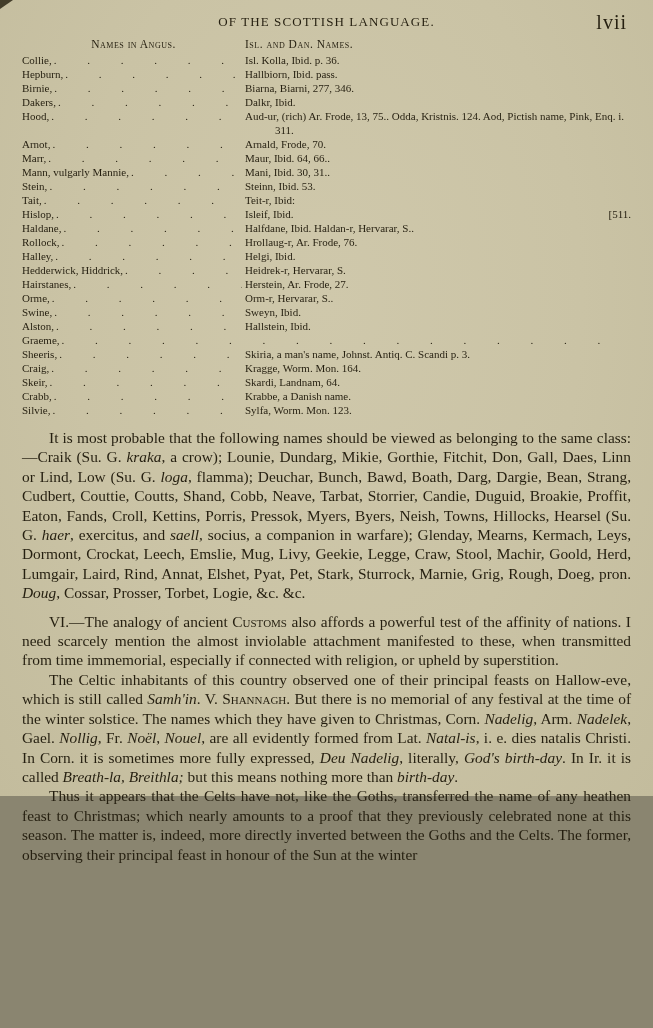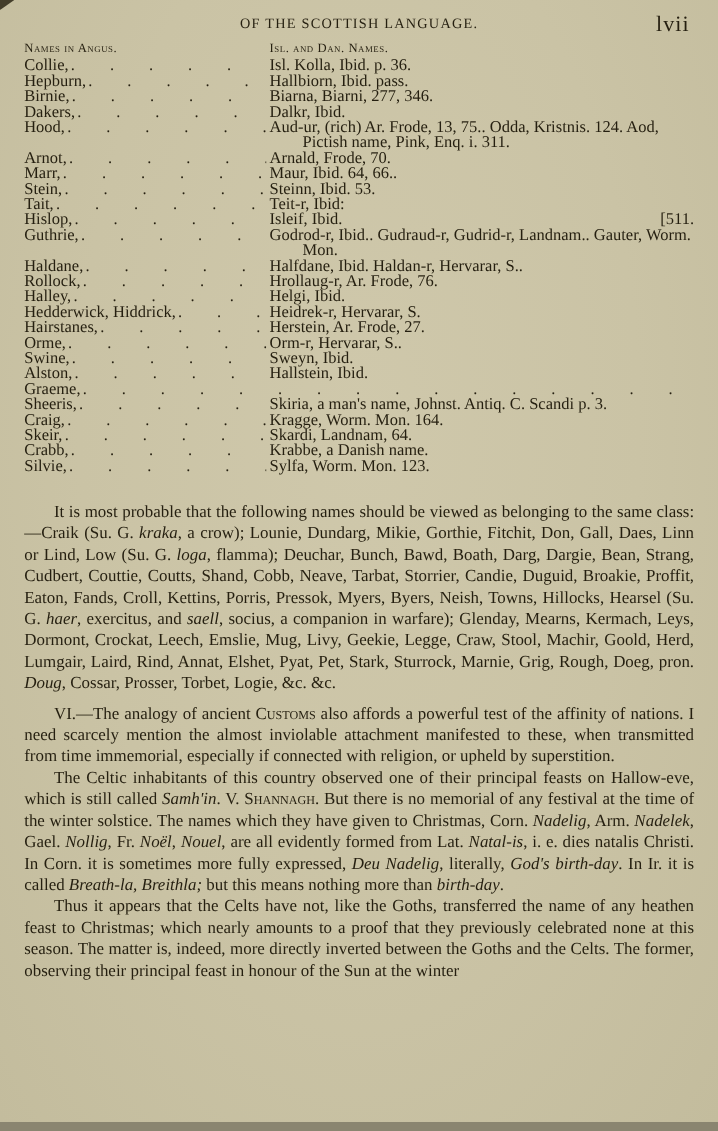--- a/index.html
+++ b/index.html
@@ -5,48 +5,48 @@
   * { margin:0; padding:0; box-sizing:border-box; }
   html { background:#8a8570; }
   body {
     width:653px; height:1028px; margin:0 auto;
     font-family:"Liberation Serif","DejaVu Serif",serif;
     color:#251f10;
     overflow:hidden;
   }
   .page {
     position:relative;
-    width:653px; height:1020px;
+    width:653px; height:796px;
     padding:12px 22px 0 22px;
     background:radial-gradient(ellipse at 50% 38%, #cfc8ab 0%, #cac3a5 55%, #c3bc9d 100%);
   }
   .corner-mark {
     position:absolute; top:0; left:0; width:13px; height:9px;
     background:#433d2a;
     clip-path:polygon(0 0, 100% 0, 0 100%);
   }
   
   .running-head { position:relative; height:26px; text-align:center; }
   .rh-title { font-size:13px; letter-spacing:1.1px; }
   .rh-folio { position:absolute; right:4px; top:-1px; font-size:20px; letter-spacing:1px; }
   
   .col-heads { display:flex; font-size:11.5px; margin-bottom:3px; }
   .col-head { font-variant:small-caps; letter-spacing:0.5px; }
-  .col-head.left { flex:0 0 223px; text-align:left; }
+  .col-head.left { flex:0 0 223px; text-align:center; }
   .col-head.right { flex:1; text-align:left; padding-right:88px; }
   
-  .name-list { font-size:15px; line-height:14px; }
+  .name-list { font-size:11px; line-height:14px; }
   .row { display:flex; align-items:baseline; position:relative; }
   .angus { white-space:pre; flex:0 1 auto; }
   .leader { flex:1 1 auto; overflow:hidden; white-space:nowrap; min-width:6px; margin:0 3px 0 2px; }
   .leader::after { content:". . . . . . . . . . . . . . . . . ."; word-spacing:26px; letter-spacing:1px; }
   .isl { flex:0 0 386px; padding-left:30px; text-indent:-30px; }
   .margin-note { position:absolute; right:0; top:0; display:none; }
   
-  .body-text { margin-top:25px; font-size:15.4px; line-height:19.4px; text-align:justify; }
+  .body-text { margin-top:11px; font-size:15.4px; line-height:19.4px; text-align:justify; }
   .para { text-indent:27px; }
   .para.space-after { margin-bottom:9px; }
   .sc { font-variant:small-caps; }
 </style>
 </head>
 <body>
 
 <div class="page">
   <div class="corner-mark"></div>
 
@@ -103,20 +103,26 @@
 
   </div>
 
   <div class="row">
     <span class="angus">Marr,</span>
     <span class="leader"></span>
     <span class="isl">Maur, Ibid. 64, 66..</span>
 
   </div>
 
+  <div class="row">
+    <span class="angus">Mann, vulgarly Mannie,</span>
+    <span class="leader"></span>
+    <span class="isl">Mani, Ibid. 30, 31..</span>
+
+  </div>
 
   <div class="row">
     <span class="angus">Stein,</span>
     <span class="leader"></span>
     <span class="isl">Steinn, Ibid. 53.</span>
 
   </div>
 
   <div class="row">
     <span class="angus">Tait,</span>
@@ -125,26 +131,20 @@
 
   </div>
 
   <div class="row">
     <span class="angus">Hislop,</span>
     <span class="leader"></span>
     <span class="isl">Isleif, Ibid.</span>
     <span class="margin-note" style="display: inline;">[511.</span>
   </div>
 
-  <div class="row">
-    <span class="angus">Guthrie,</span>
-    <span class="leader"></span>
-    <span class="isl">Godrod-r, Ibid.. Gudraud-r, Gudrid-r, Landnam.. Gauter, Worm. Mon.</span>
-
-  </div>
 
   <div class="row">
     <span class="angus">Haldane,</span>
     <span class="leader"></span>
     <span class="isl">Halfdane, Ibid. Haldan-r, Hervarar, S..</span>
 
   </div>
 
   <div class="row">
     <span class="angus">Rollock,</span>

